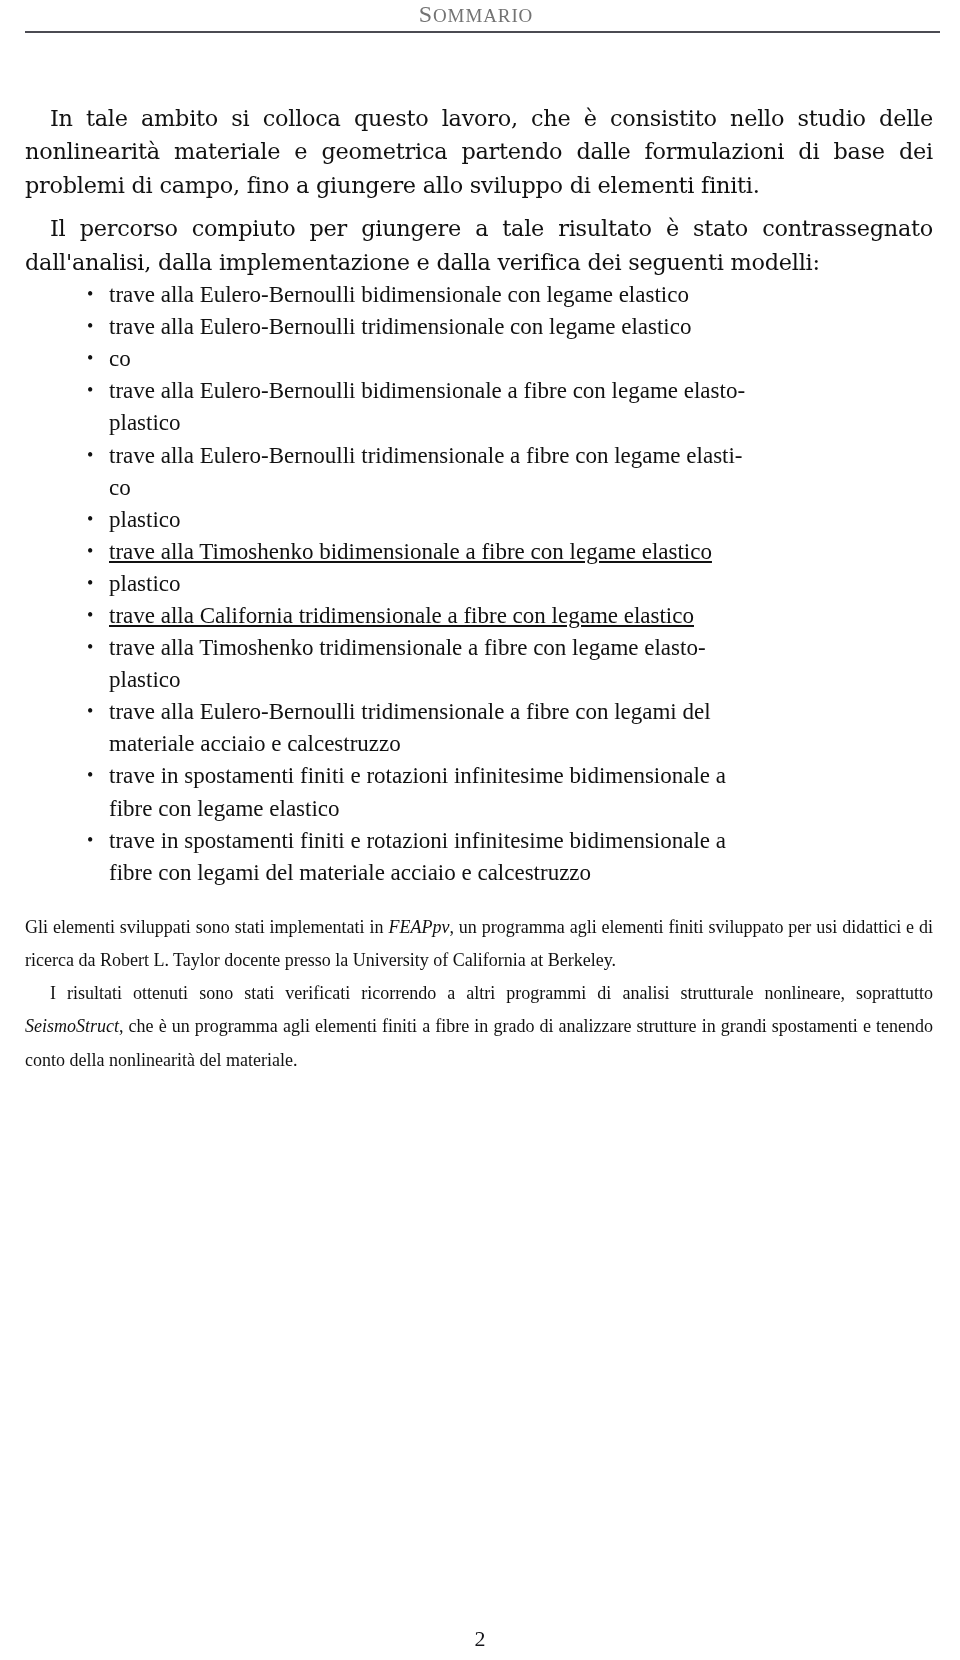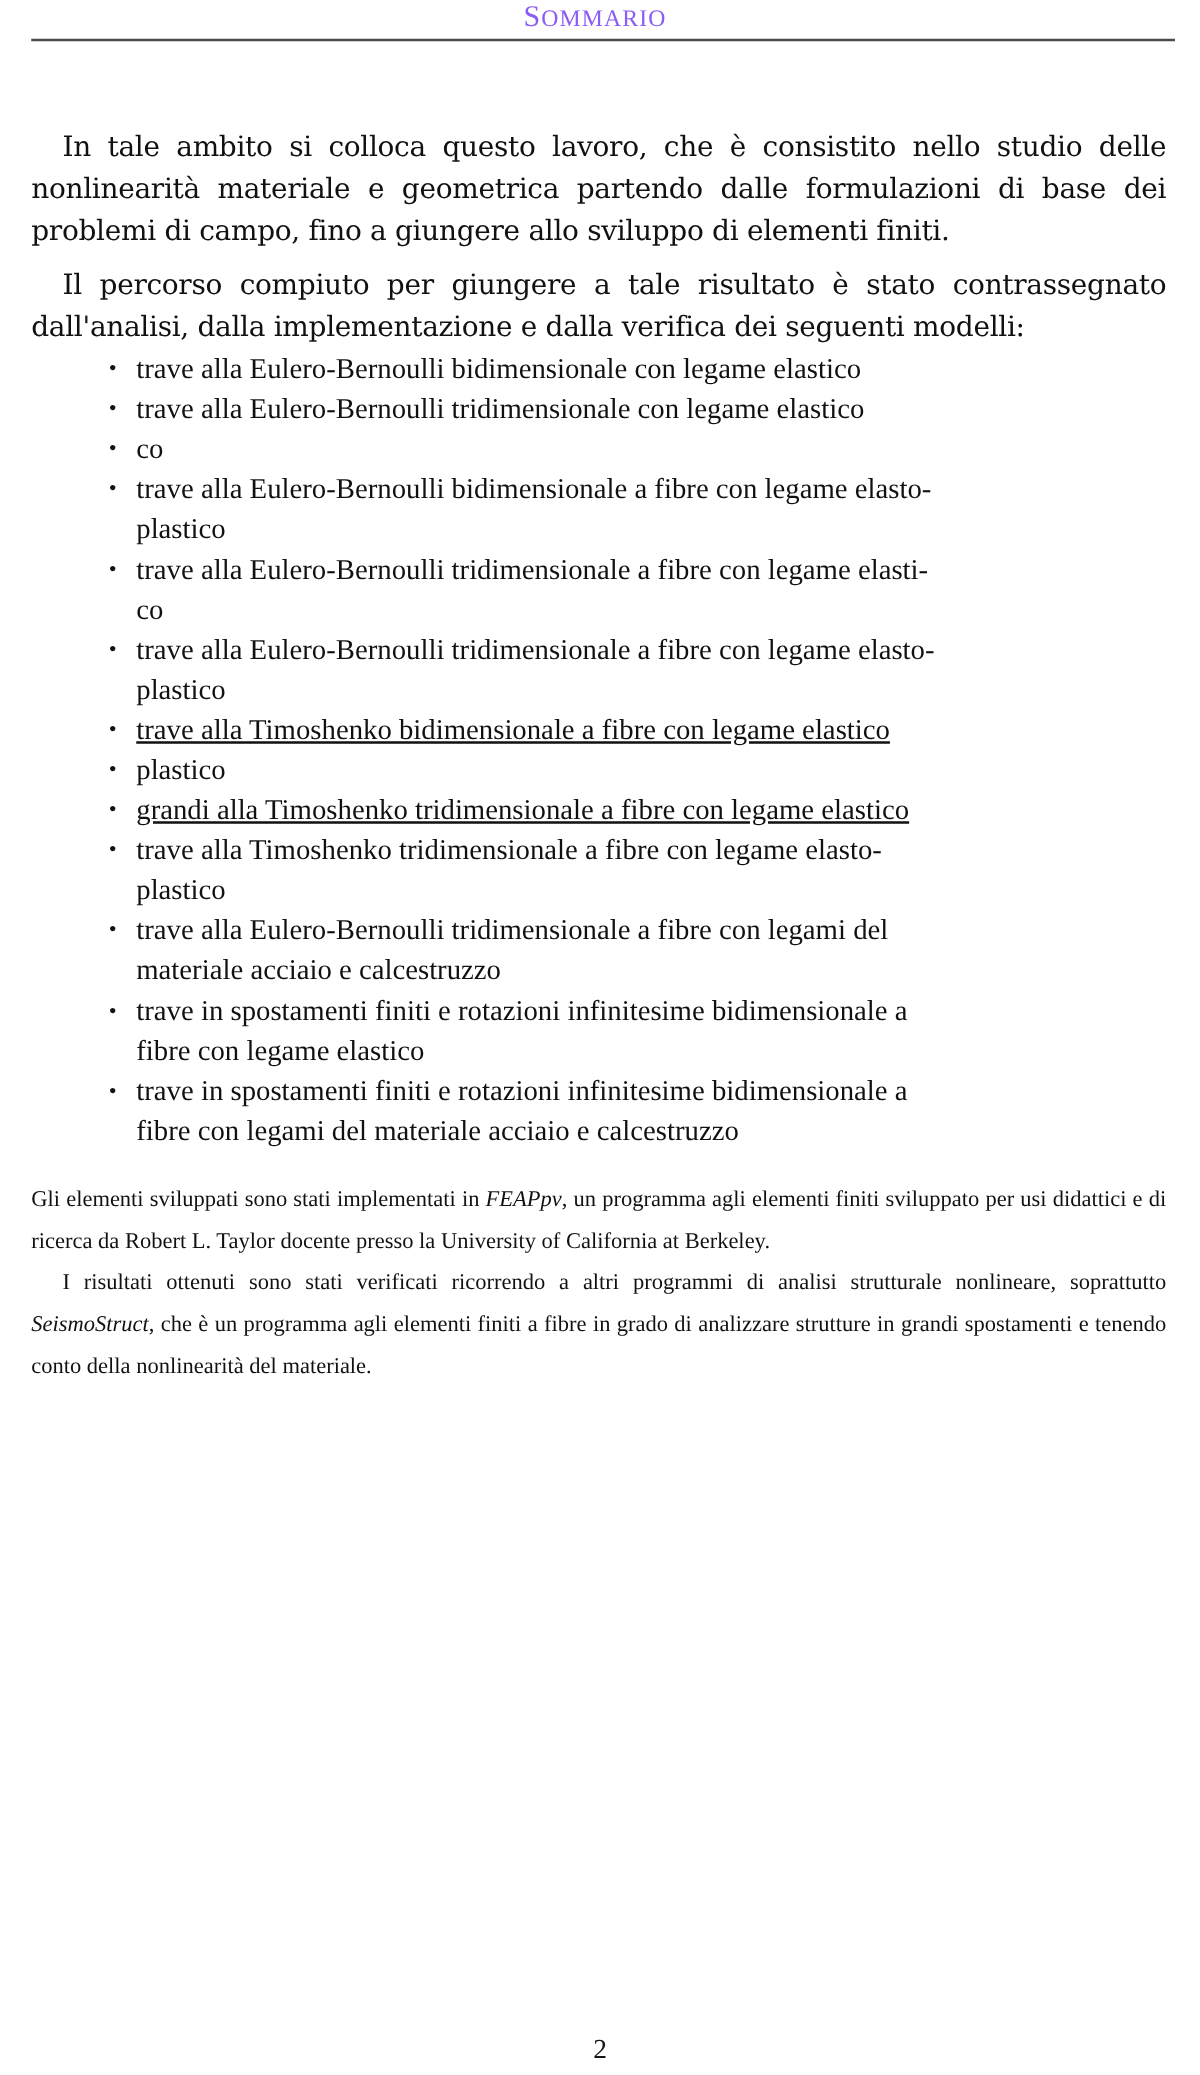--- a/index.html
+++ b/index.html
@@ -27,21 +27,21 @@
   }
   .header-title {
     position: absolute;
     top: 1px;
     left: 0;
     width: 952px;
     text-align: center;
     font-family: "Liberation Serif", "DejaVu Serif", serif;
     font-size: 20.5px;
     letter-spacing: 0.9px;
-    color: #8b5cf6;
+    color: #737373;
     white-space: nowrap;
   }
   .header-title .cap {
     font-size: 24px;
   }
   .header-title .sc {
     font-size: 19px;
   }
   .header-rule {
     position: absolute;
@@ -147,24 +147,24 @@
   <div class="gap-small"></div>
 
   <p class="para lede indent">Il percorso compiuto per giungere a tale risultato è stato contrassegnato dall'analisi, dalla implementazione e dalla verifica dei seguenti modelli:</p>
 
   <ul class="model-list">
     <li><span>trave alla Eulero-Bernoulli bidimensionale con legame elastico</span></li>
     <li><span>trave alla Eulero-Bernoulli tridimensionale con legame elastico</span></li>
     <li><span class="tail">co</span></li>
     <li><span>trave alla Eulero-Bernoulli bidimensionale a fibre con legame elasto-</span><span class="tail">plastico</span></li>
     <li><span>trave alla Eulero-Bernoulli tridimensionale a fibre con legame elasti-</span><span class="tail">co</span></li>
-    <li><span>trave alla Eulero-Bernoulli tridimensionale a fibre con legame elasto-</span><span class="tail">plastico</span></li>
+    <li><span class="tail">plastico</span></li>
     <li class="full"><span>trave alla Timoshenko bidimensionale a fibre con legame elastico</span></li>
     <li><span class="tail">plastico</span></li>
-    <li class="full"><span>grandi alla Timoshenko tridimensionale a fibre con legame elastico</span></li>
+    <li class="full"><span>trave alla California tridimensionale a fibre con legame elastico</span></li>
     <li><span>trave alla Timoshenko tridimensionale a fibre con legame elasto-</span><span class="tail">plastico</span></li>
     <li><span>trave alla Eulero-Bernoulli tridimensionale a fibre con legami del</span><span class="tail">materiale acciaio e calcestruzzo</span></li>
     <li><span>trave in spostamenti finiti e rotazioni infinitesime bidimensionale a</span><span class="tail">fibre con legame elastico</span></li>
     <li><span>trave in spostamenti finiti e rotazioni infinitesime bidimensionale a</span><span class="tail">fibre con legami del materiale acciaio e calcestruzzo</span></li>
   </ul>
 
   <div class="gap-medium"></div>
 
   <p class="para"><span>Gli elementi sviluppati sono stati implementati in </span><em class="work">FEAPpv</em><span>, un programma agli elementi finiti sviluppato per usi didattici e di ricerca da Robert L. Taylor docente presso la University of California at Berkeley.</span></p>
 

